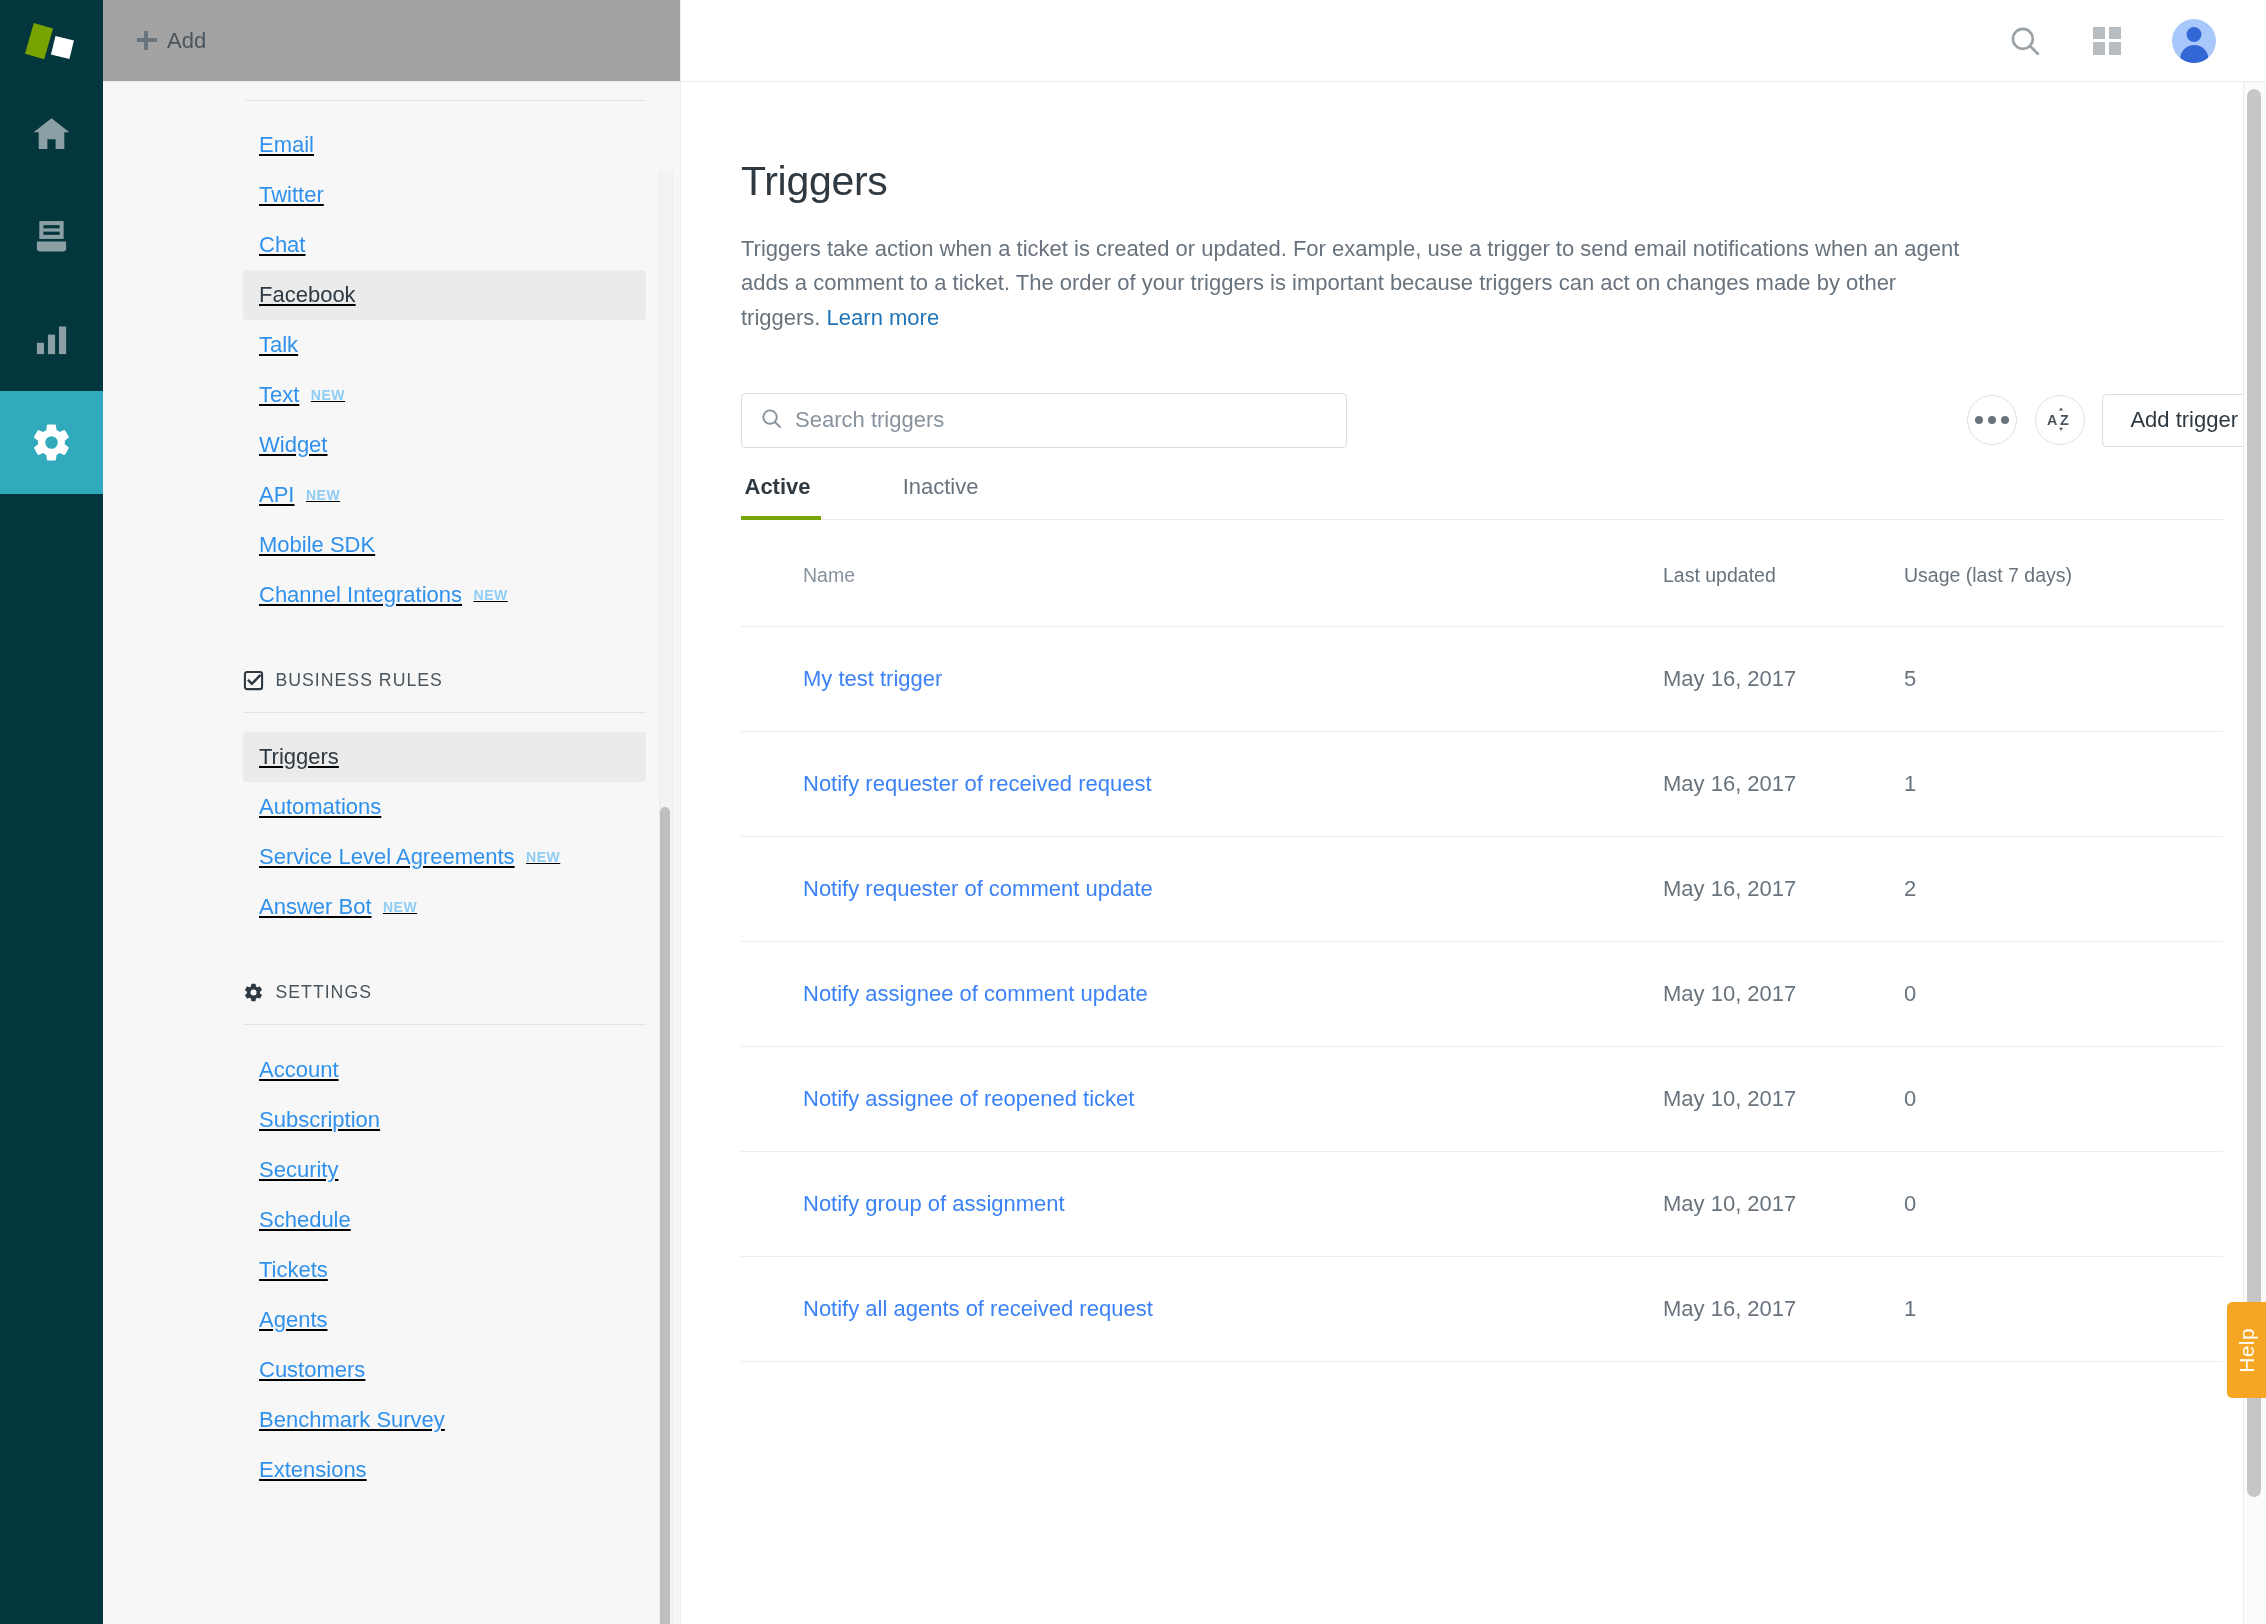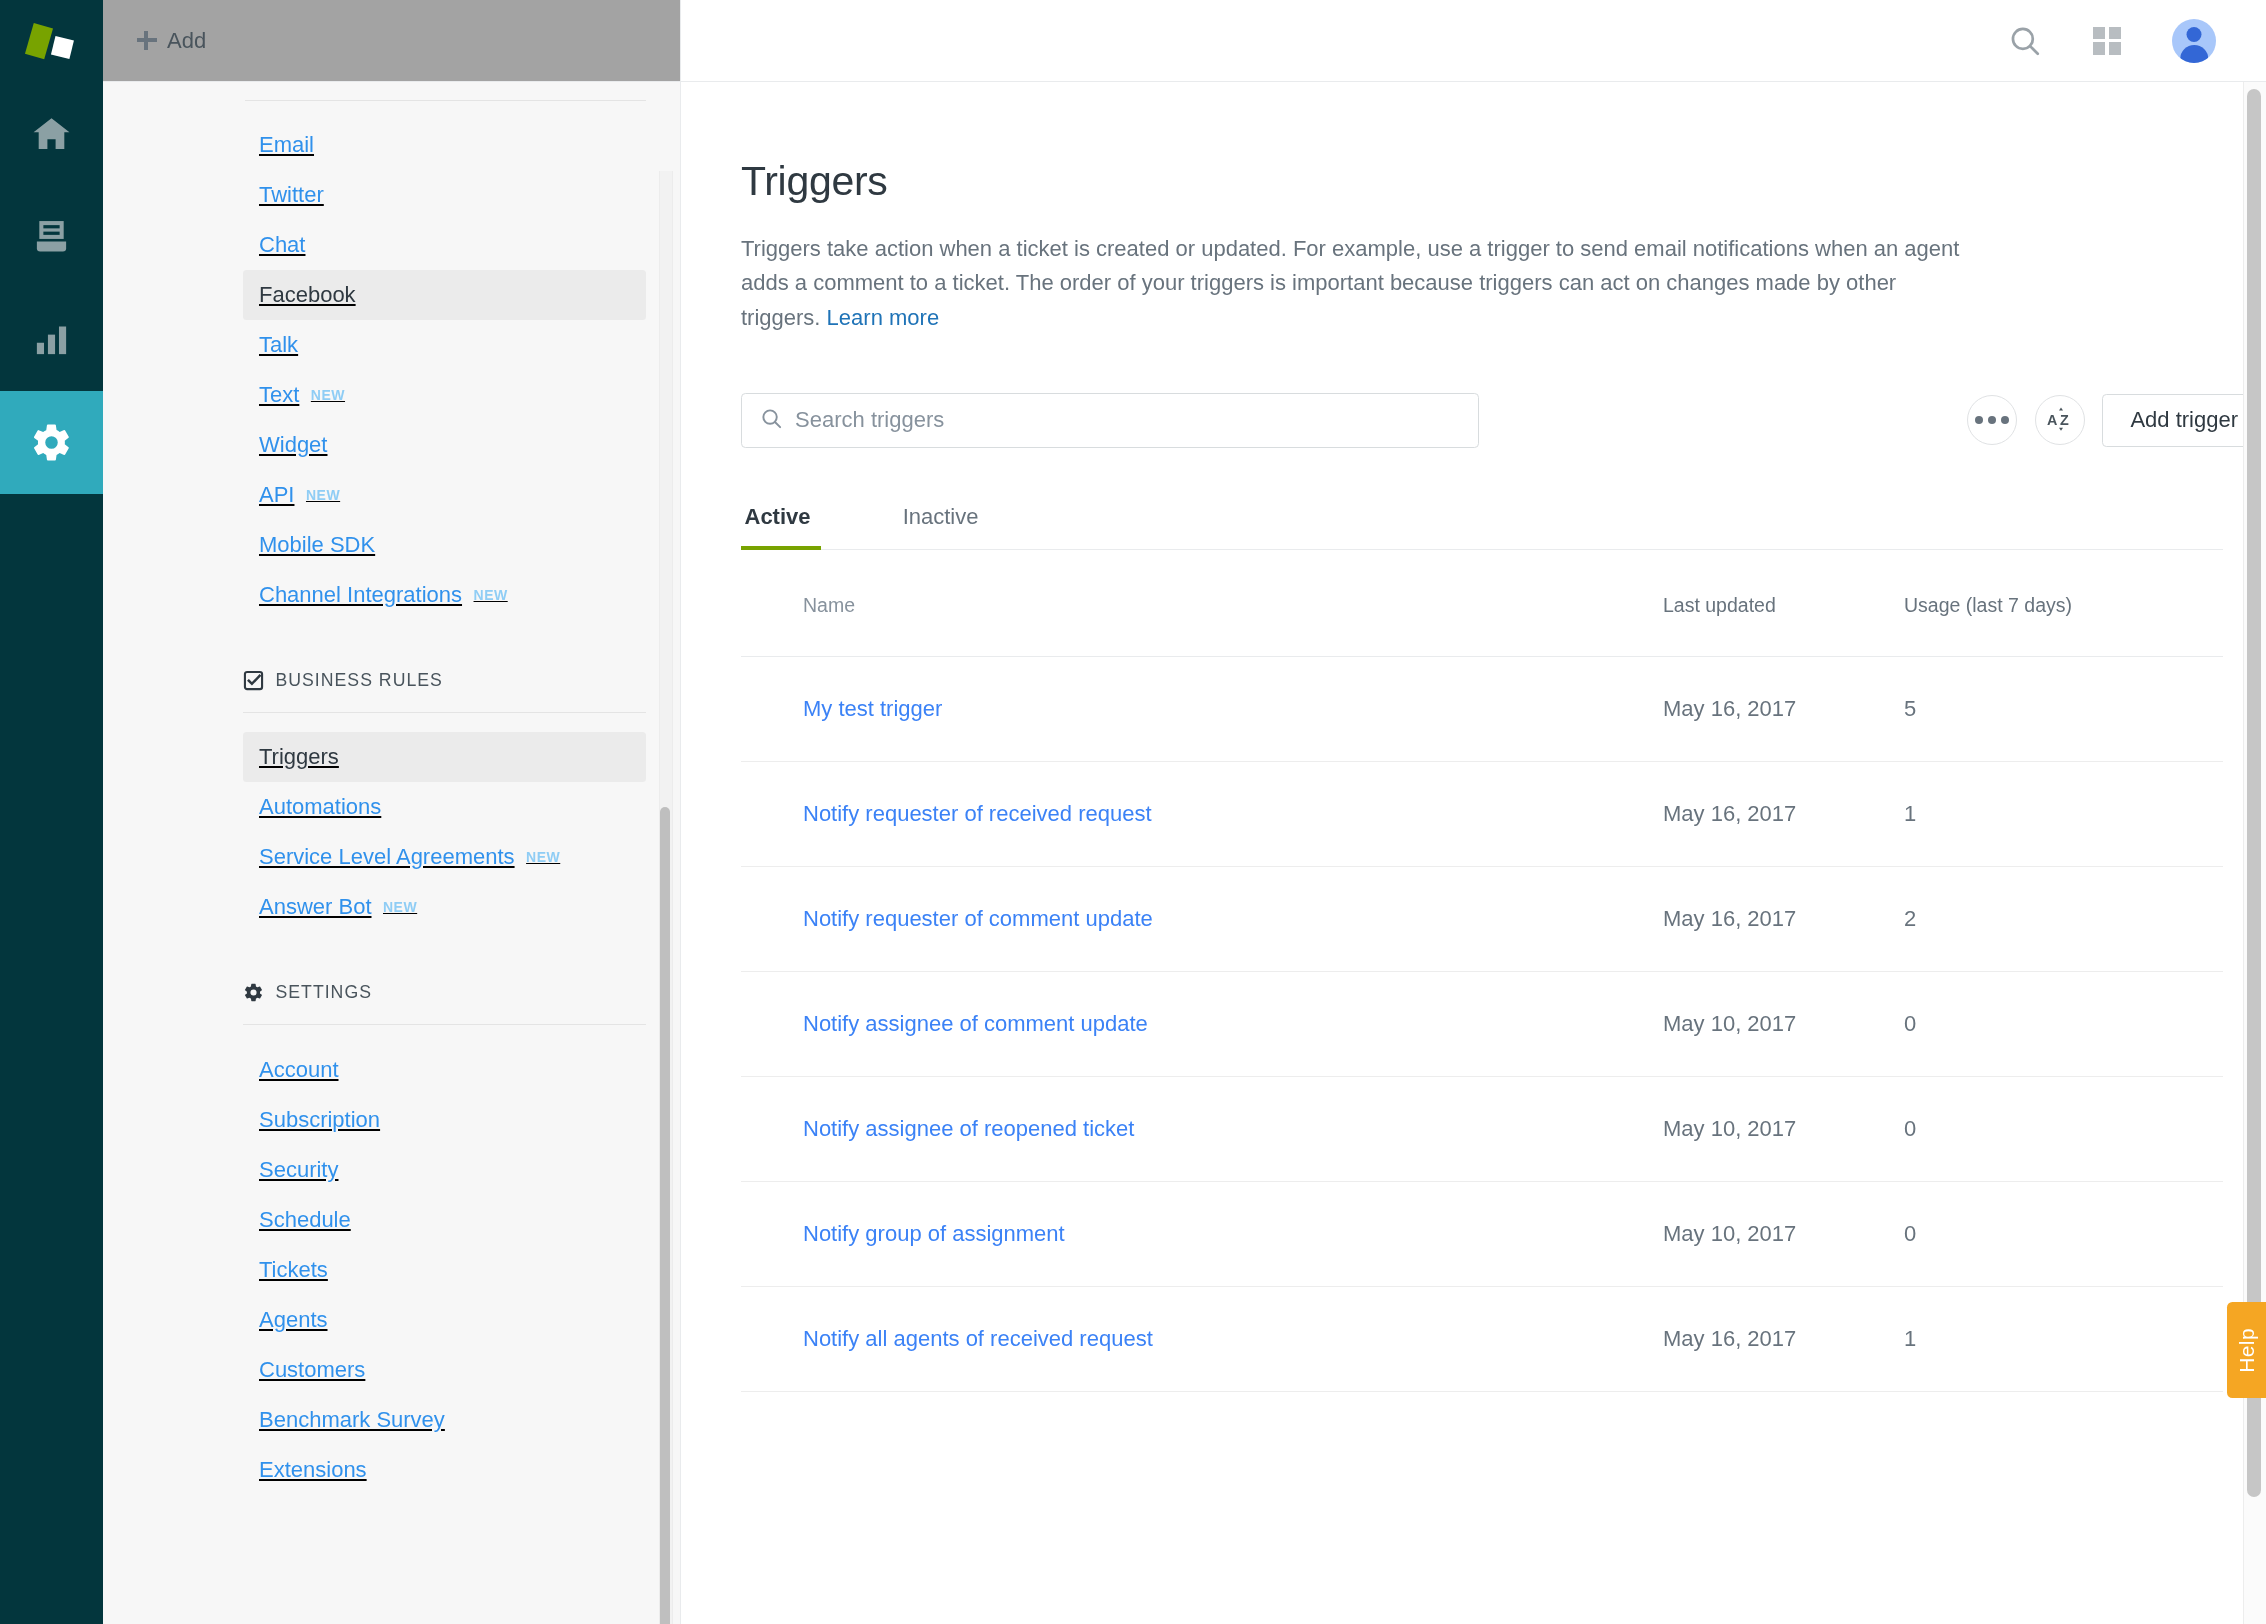--- a/index.html
+++ b/index.html
@@ -185,21 +185,21 @@
     font-size: 22px; line-height: 1.58; color: #68737d;
   }
   .page-desc a { color: #1f73b7; text-decoration: none; }
 
   .toolbar {
     margin-top: 57px;
     display: flex; align-items: center;
     width: 1525px;
   }
   .search-box {
-    width: 738px; height: 55px;
+    width: 606px; height: 55px;
     border: 0.9px solid #d8dcde; border-radius: 4.4px;
     display: flex; align-items: center;
     padding: 0 17.7px; gap: 12.4px;
     background: #fff;
   }
   .search-box input {
     flex: 1 1 auto; border: none; outline: none;
     font-size: 22px; color: #2f3941;
     font-family: "Liberation Sans", sans-serif;
     background: transparent;
@@ -219,21 +219,21 @@
   .btn-primary-outline {
     height: 53px; padding: 0 27px;
     border: 0.9px solid #d8dcde; border-radius: 4.4px;
     background: #fff; color: #2f3941; font-size: 22px;
     display: flex; align-items: center; cursor: pointer;
     font-family: "Liberation Sans", sans-serif;
     white-space: nowrap;
   }
 
   .tabs {
-    margin-top: 56px;
+    margin-top: 26px;
     display: flex; align-items: flex-end; gap: 0;
     width: 1482px;
     border-bottom: 0.9px solid #e9ebed;
   }
   .tab {
     font-size: 22px; color: #68737d;
     padding: 0 10.6px 16px 3.5px;
     margin-right: 78px;
     cursor: pointer;
     border-bottom: 4.4px solid transparent;

